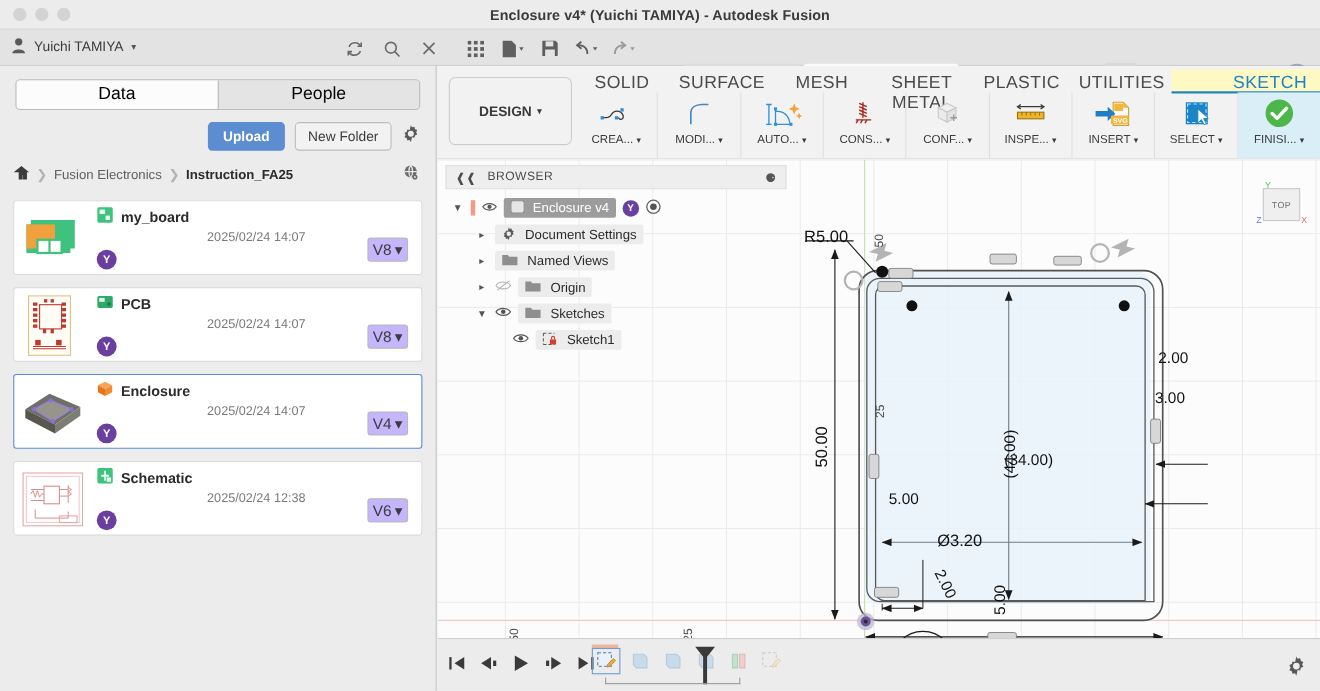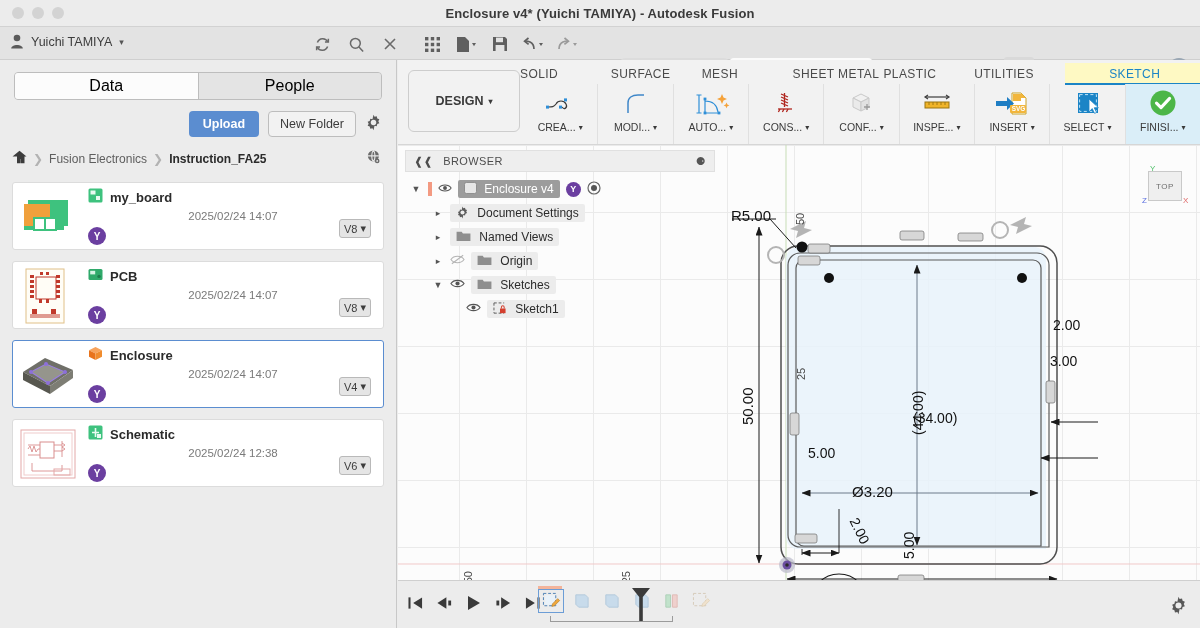--- a/index.html
+++ b/index.html
@@ -85,34 +85,34 @@
     height: 68px; padding: 5px; position: relative; }
   .fileitem.selected { border: 1px solid #5b8dd0; }
   .thumb { width: 60px; height: 58px; border-radius: 2px; flex: 0 0 60px; overflow: hidden; }
   .fmeta { flex: 1; padding-left: 10px; position: relative; }
   .fname { font-size: 13px; font-weight: bold; color: #2b2b2b; display: flex; align-items: center; gap: 7px; }
   .fdate { font-size: 11.5px; color: #7a7a7a; margin-top: 4px; }
   .owner { width: 18px; height: 18px; border-radius: 50%; background: #6b3fa0; color: #fff;
     font-size: 10px; font-weight: bold; display: flex; align-items: center; justify-content: center;
     margin-top: 5px; }
   .vbadge { position: absolute; right: 7px; bottom: 6px; border: 1px solid #b9b9b9; border-radius: 3px;
-    background: #e5e5e5; font-size: 11px; color: #3c3c3c; padding: 2px 4px; display: flex; gap: 3px; align-items: center;}
+    background: #c4b5fd; font-size: 14px; color: #3c3c3c; padding: 2px 4px; display: flex; gap: 3px; align-items: center;}
 
   
   .main { position: absolute; left: 398px; top: 60px; width: 802px; height: 568px; background: #fafafa; }
 
   
   .ribbon { position: absolute; left: 0; top: 0; width: 802px; height: 85px; background: #f2f2f2;
     border-bottom: 1px solid #d6d6d6; }
   .designbox { position: absolute; left: 10px; top: 10px; width: 112px; height: 62px;
     border: 1px solid #cdcdcd; border-radius: 6px; background: #f2f2f2;
     display: flex; align-items: center; justify-content: center; gap: 5px; font-size: 12.5px;
     font-weight: bold; color: #3a3a3a; }
   .rtabs { position: absolute; left: 122px; top: 3px; width: 680px; height: 22px; display: flex; }
-  .rtab { flex: 1; font-size: 12px; color: #4a4a4a; letter-spacing: .4px; padding-top: 4px; }
+  .rtab { flex: 1; text-align: center; font-size: 16px; color: #4a4a4a; letter-spacing: .4px; padding-top: 4px; }
   .rtab.active { color: #1b84c6; background: #fef9c3; height: 22px; border-bottom: 2px solid #1b84c6; padding-left: 44px; }
   .rgroups { position: absolute; left: 125px; top: 24px; width: 677px; height: 60px; display: flex; }
   .rgroup { flex: 1; display: flex; flex-direction: column; align-items: center; justify-content: flex-start;
     border-right: 1px solid #e0e0e0; position: relative; padding-top: 3px; }
   .rgroup:last-child { border-right: none; }
   .rgroup.hl { background: #daeef8; }
   .gicon { height: 34px; display: flex; align-items: center; justify-content: center; }
   .glabel { font-size: 10.5px; color: #3a3a3a; display: flex; align-items: center; gap: 3px; }
   .glabel .ca { font-size: 8px; }
 

